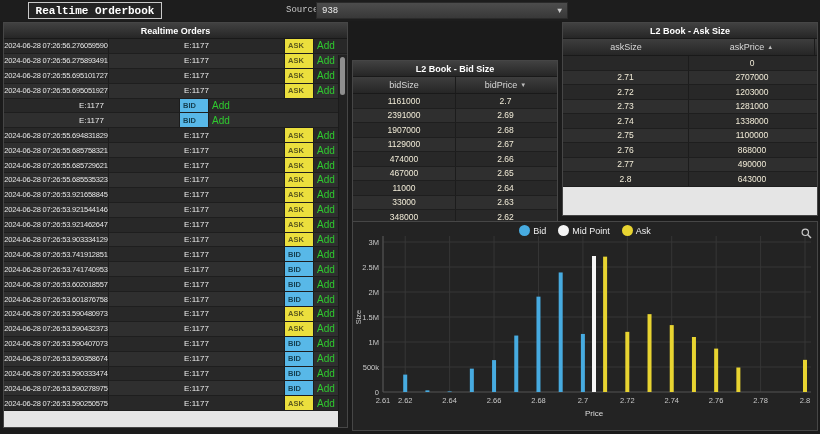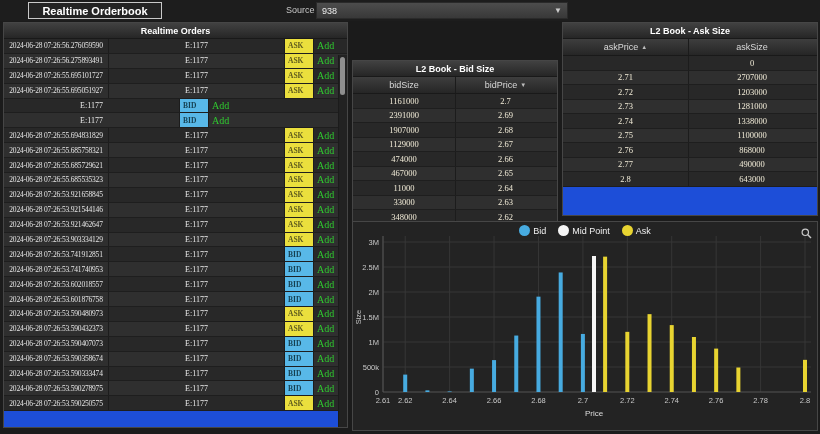--- a/index.html
+++ b/index.html
@@ -1,42 +1,42 @@
 <!DOCTYPE html>
 <html><head>
 <meta charset="utf-8">
 <style>
   html,body{margin:0;padding:0;background:#141414;}
   .app{position:relative;width:820px;height:434px;background:#1b1b1b;overflow:hidden;
        font-family:"Liberation Sans",sans-serif;-webkit-font-smoothing:antialiased;}
   
-  .topbar{position:absolute;left:0;top:0;width:820px;height:21px;background:#1d1d1d;}
+  .topbar{position:absolute;left:0;top:0;width:820px;height:21px;background:#1d1d1d;font-family:Liberation Mono, monospace;}
   .title-box{position:absolute;left:28px;top:2px;width:132px;height:15px;border:1px solid #c9c9c9;
              background:#232323;color:#ffffff;font-weight:bold;font-size:11px;
              display:flex;align-items:center;justify-content:center;}
   .source-label{position:absolute;left:286px;top:5px;color:#c8c8c8;font-size:9px;}
   .source-select{position:absolute;left:316px;top:2px;width:240px;height:15px;
                  background:linear-gradient(#4d4d4d,#383838);border:1px solid #2a2a2a;
                  color:#ededed;font-size:9px;display:flex;align-items:center;padding:0 5px;cursor:pointer;}
   .source-select .val{flex:1;}
   .caret{color:#cccccc;font-size:8px;line-height:1;}
   
-  .panel{position:absolute;background:#1d4ed8;border:1px solid #464646;box-sizing:border-box;}
+  .panel{position:absolute;background:#e5e5e5;border:1px solid #464646;box-sizing:border-box;}
   .panel-orders{left:3px;top:22px;width:345px;height:406px;}
   .panel-bid{left:352px;top:22px;width:206px;height:194px;margin-top:38px;}
   .panel-ask{left:562px;top:22px;width:256px;height:194px;}
   .panel-chart{left:352px;top:221px;width:466px;height:210px;background:#232323;}
   .panel-title{height:15px;background:linear-gradient(#414141,#262626);border-bottom:1px solid #191919;
                color:#ffffff;font-size:9px;font-weight:bold;display:flex;align-items:center;justify-content:center;}
   .col-headers{display:flex;height:17px;background:linear-gradient(#3e3e3e,#262626);
                border-bottom:1px solid #191919;box-sizing:border-box;}
   .col-h{display:flex;align-items:center;justify-content:center;gap:3px;color:#d9d9d9;font-size:9px;
          border-right:1px solid #1b1b1b;box-sizing:border-box;cursor:pointer;white-space:nowrap;overflow:hidden;}
   .sort-ic{font-size:6px;color:#bdbdbd;}
-  .rows{overflow:hidden;font-family:Liberation Serif, serif;}
+  .rows{overflow:hidden;}
   .t-row{display:flex;box-sizing:border-box;border-bottom:1px solid #1e1e1e;}
   .t-row:nth-child(odd){background:#282828;}
   .t-row:nth-child(even){background:#2f2f2f;}
   .cell{display:flex;align-items:center;justify-content:center;box-sizing:border-box;
         border-right:1px solid #1c1c1c;white-space:nowrap;overflow:hidden;}
   
   .panel-orders .t-row{height:14.9px;}
   .oc0{width:105px;} .oc1{width:176px;} .oc2{width:29px;justify-content:flex-start;padding-left:3px;}
   .oc3{width:25px;justify-content:flex-start;padding-left:3px;border-right:none;}
   .c-ts{font-size:7.5px;letter-spacing:-0.2px;color:#e6e6e6;}
@@ -283,26 +283,26 @@
         <div class="t-row">
           <div class="cell w0 book-cell">0</div>
           <div class="cell w1 book-cell"></div>
         </div>
       </div>
   </div>
 
   <div class="panel panel-ask">
     <div class="panel-title">L2 Book - Ask Size</div>
     <div class="col-headers">
+        <div class="col-h w1">
+          <span>askSize</span>
+        </div>
         <div class="col-h w0">
           <span>askPrice</span>
           <span class="sort-ic">▲</span>
-        </div>
-        <div class="col-h w1">
-          <span>askSize</span>
         </div>
       </div>
     <div class="rows">
         <div class="t-row">
           <div class="cell w0 book-cell"></div>
           <div class="cell w1 book-cell">0</div>
         </div>
         <div class="t-row">
           <div class="cell w0 book-cell">2.71</div>
           <div class="cell w1 book-cell">2707000</div>

